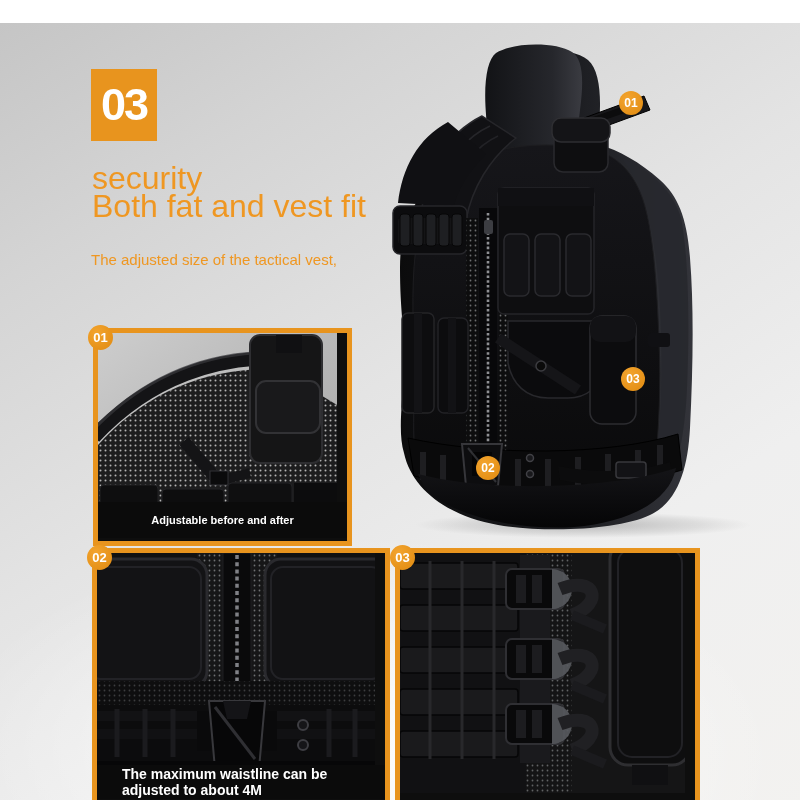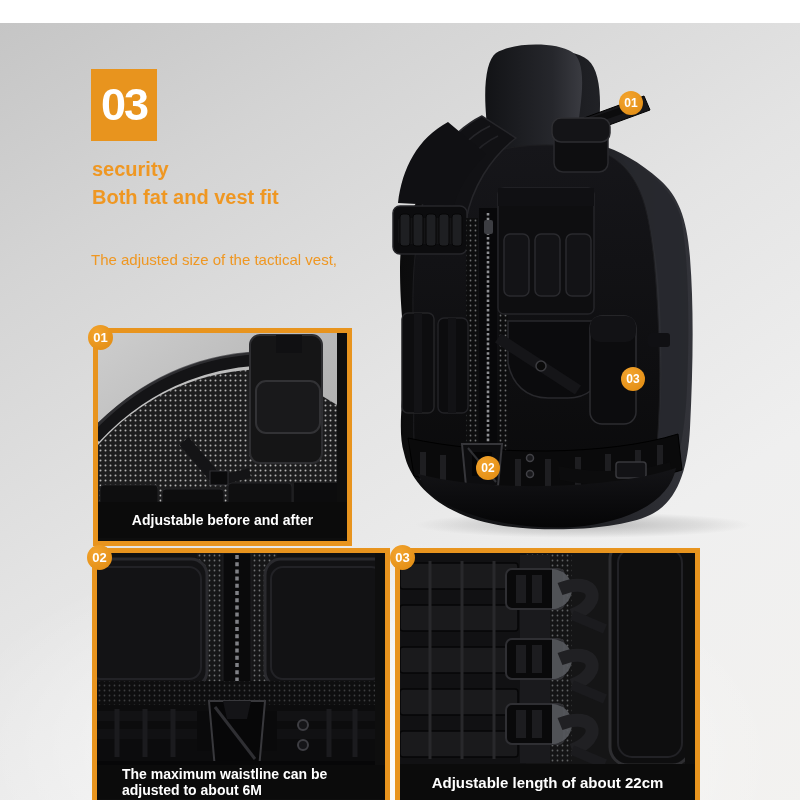--- a/index.html
+++ b/index.html
@@ -14,22 +14,22 @@
   :root{
     --accent:#E8941E; --accent_bright:#F3A42E; --caption_bar:#0B0B0B;
     --caption_text:#FFFFFF; --heading_text:#EF9722;
   }
   
   .step-square{
     position:absolute;left:91px;top:46px;width:66px;height:72px;
     background:var(--accent);color:#fff;font-weight:bold;font-size:45px;
     letter-spacing:-2px;display:flex;align-items:center;justify-content:center;
   }
-  .headline{position:absolute;left:92px;top:132px;color:var(--heading_text);
-    font-size:20px;line-height:28px;font-weight:bold;}
+  .headline{position:absolute;left:92px;top:141px;color:var(--heading_text);
+    font-size:32px;line-height:28px;font-weight:normal;}
   .subheadline{position:absolute;left:91px;top:223px;color:var(--heading_text);
     font-size:15px;line-height:28px;}
   
   .hero{position:absolute;left:378px;top:15px;width:420px;height:500px;}
   .marker{
     position:absolute;width:24px;height:24px;border-radius:50%;
     background:radial-gradient(circle at 35% 30%, var(--accent_bright), #E08A10);
     color:#fff;font-size:12px;font-weight:bold;
     display:flex;align-items:center;justify-content:center;z-index:5;
   }
@@ -45,21 +45,21 @@
   .badge{
     position:absolute;left:-10px;top:-8px;width:25px;height:25px;border-radius:50%;
     background:radial-gradient(circle at 35% 30%, var(--accent_bright), #E08A10);
     color:#fff;font-weight:bold;font-size:13px;
     display:flex;align-items:center;justify-content:center;z-index:3;
   }
   .caption{
     position:absolute;left:0;right:0;background:var(--caption_bar);
     color:var(--caption_text);font-weight:bold;z-index:2;
   }
-  #callout-01 .caption{bottom:3px;height:36px;font-size:14px;
+  #callout-01 .caption{bottom:3px;height:36px;font-size:11px;
     display:flex;align-items:center;justify-content:center;}
   #callout-02 .caption{bottom:4px;height:34px;font-size:14px;line-height:16px;
     display:flex;align-items:center;padding-left:25px;box-sizing:border-box;}
   #callout-02 .caption span{display:block;width:242px;}
   #callout-03 .caption{bottom:3px;height:36px;font-size:15px;
     display:flex;align-items:center;justify-content:center;}
 </style>
 </head>
 <body>
 
@@ -259,21 +259,21 @@
       <rect x="100" y="158" width="14" height="40" fill="#0a0a0b"></rect>
       <rect x="166" y="158" width="14" height="40" fill="#0a0a0b"></rect>
       <path d="M112 148 L168 148 L162 216 L118 216 Z" fill="#070708" stroke="#38383c" stroke-width="2"></path>
       <path d="M126 148 L154 148 L150 166 L130 166 Z" fill="#141417"></path>
       <path d="M118 154 L158 206" stroke="#505157" stroke-width="3" opacity="0.55"></path>
       <circle cx="206" cy="172" r="5" fill="#151518" stroke="#3e3e43" stroke-width="2"></circle>
       <circle cx="206" cy="192" r="5" fill="#151518" stroke="#3e3e43" stroke-width="2"></circle>
       <rect x="0" y="208" width="278" height="32" fill="#070708"></rect>
     </svg>
     <div class="caption">
-      <span>The maximum waistline can be adjusted to about 6M</span>
+      <span>The maximum waistline can be adjusted to about 4M</span>
     </div>
   </div>
 
   <div class="callout" id="callout-03">
     <div class="badge">
       <span>03</span>
     </div>
     <svg class="photo" width="285" height="240" viewBox="0 0 285 240" aria-hidden="true">
       <defs>
         <pattern id="b3m" width="5" height="5" patternUnits="userSpaceOnUse">
@@ -322,18 +322,15 @@
       </g>
       <g stroke="#1b1b1e" stroke-width="10">
         <path d="M172 62 L205 76"></path>
           <path d="M172 132 L205 146"></path>
           <path d="M172 197 L205 211"></path>
       </g>
       <rect x="210" y="-12" width="80" height="224" rx="18" fill="#0e0e0f" stroke="#2e2e31" stroke-width="3"></rect>
       <rect x="218" y="-4" width="64" height="208" rx="14" fill="none" stroke="#222226" stroke-width="2"></rect>
       <rect x="232" y="212" width="36" height="20" fill="#101012"></rect>
     </svg>
-    <div class="caption">
-      <span>Adjustable length of about 22cm</span>
-    </div>
   </div>
 
 </div>
 
 </body></html>

